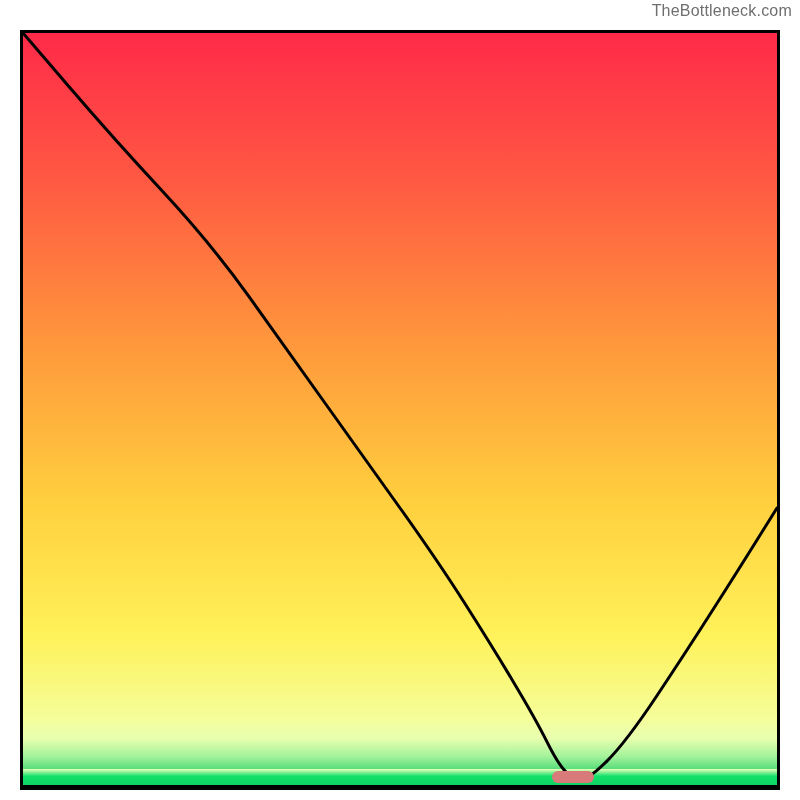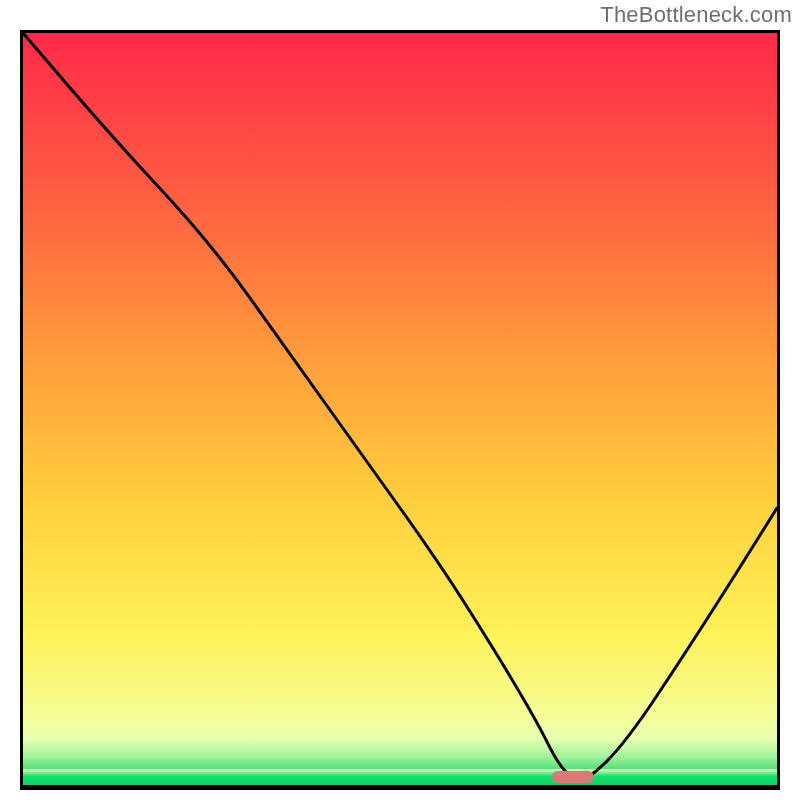--- a/index.html
+++ b/index.html
@@ -14,21 +14,21 @@
   .frame {
     position: relative;
     width: 800px;
     height: 800px;
     box-sizing: border-box;
   }
   .watermark {
     position: absolute;
     top: 2px;
     right: 8px;
-    font-size: 22px;
+    font-size: 16px;
     font-weight: 500;
     color: #6f6f6f;
     letter-spacing: 0.2px;
     z-index: 20;
   }
   .plot-outer {
     position: absolute;
     left: 20px;
     top: 30px;
     width: 760px;

